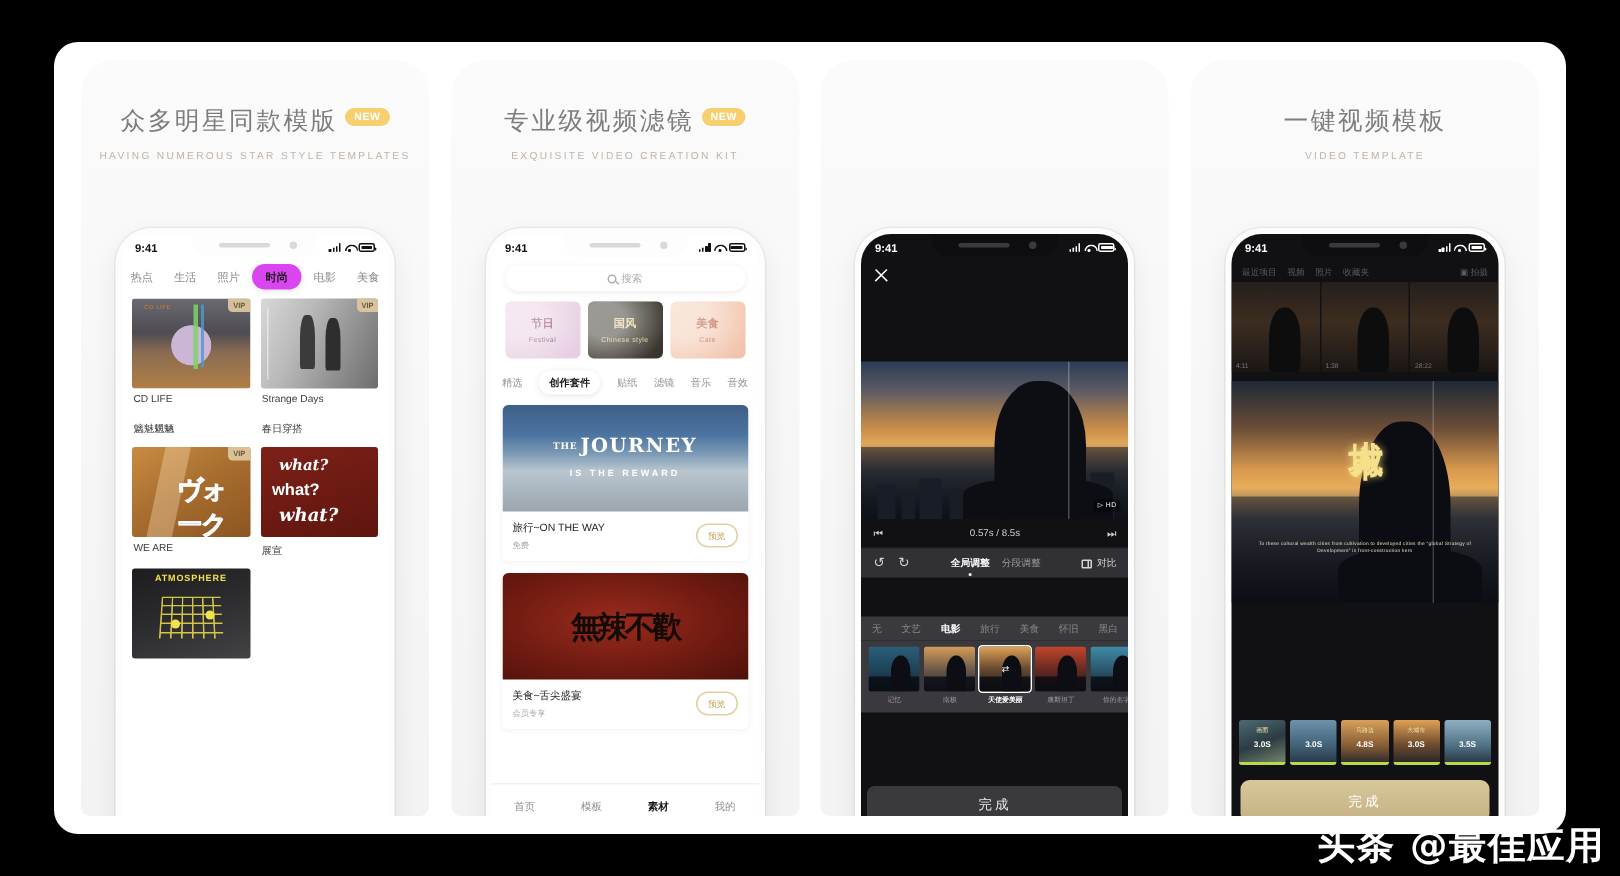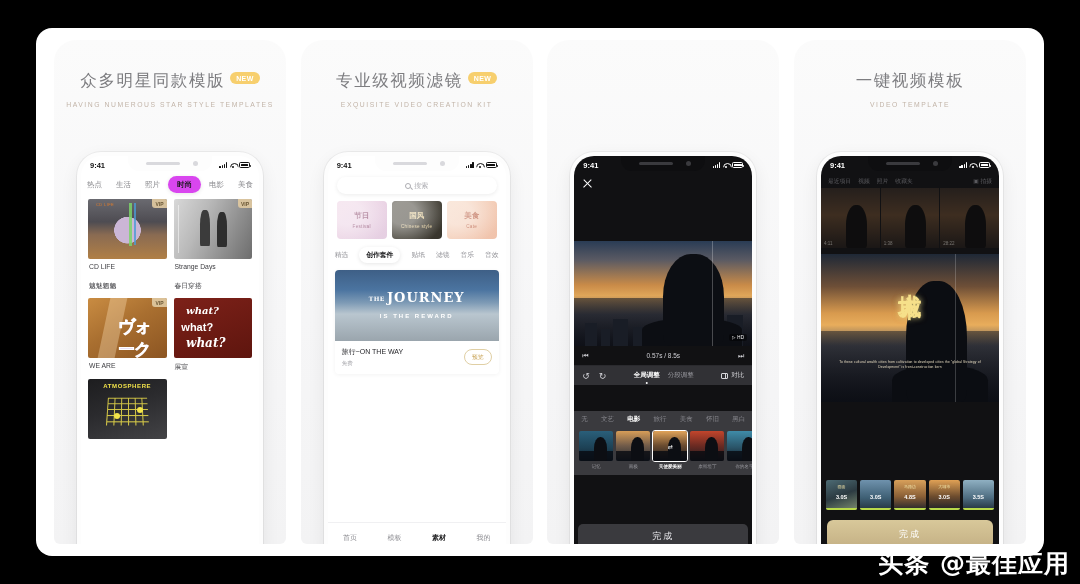--- a/index.html
+++ b/index.html
@@ -551,20 +551,32 @@
             </div>
             <div class="asset-meta">
               <div>
                 <div class="an">旅行~ON THE WAY</div>
                 <div class="ap">免费</div>
               </div>
               <div class="prev-btn">预览</div>
             </div>
           </div>
 
+          <div class="asset-card">
+            <div class="asset-img chili">
+              <span class="ck">無辣不歡</span>
+            </div>
+            <div class="asset-meta">
+              <div>
+                <div class="an">美食~舌尖盛宴</div>
+                <div class="ap">会员专享</div>
+              </div>
+              <div class="prev-btn">预览</div>
+            </div>
+          </div>
 
           <div class="tabbar">
             <span class="tb">首页</span>
             <span class="tb">模板</span>
             <span class="tb active">素材</span>
             <span class="tb">我的</span>
           </div>
         </div>
       </div>
     </div>

